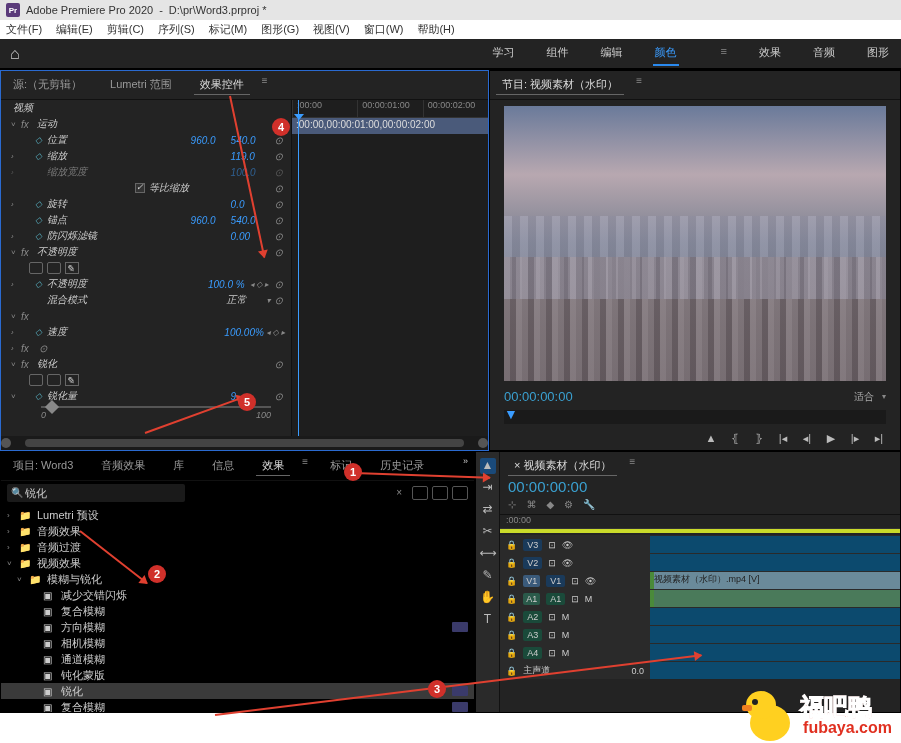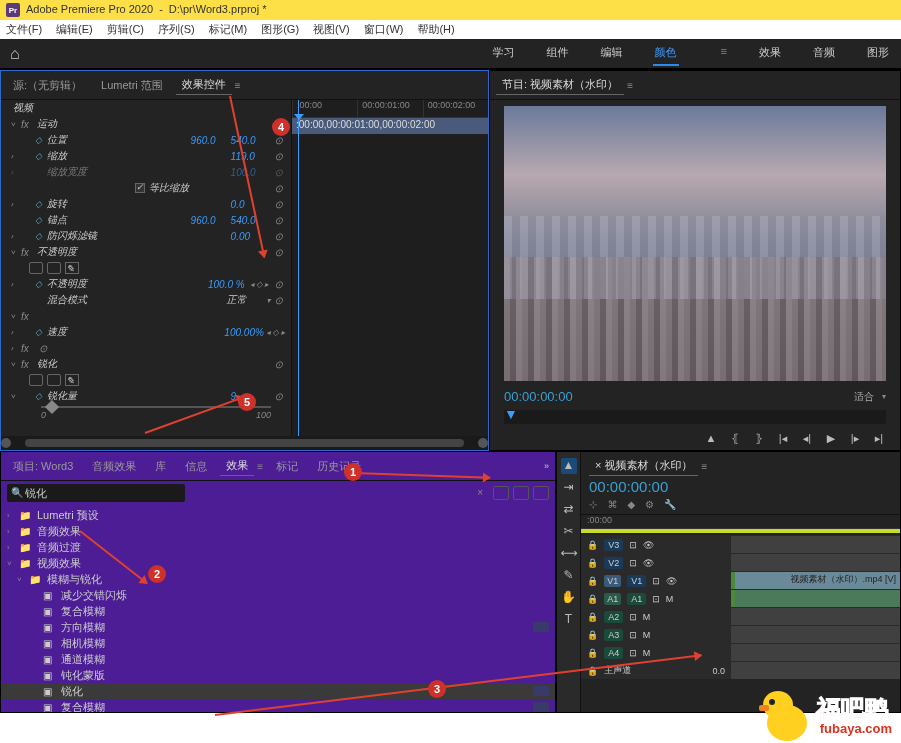--- a/index.html
+++ b/index.html
@@ -1,32 +1,32 @@
 <!DOCTYPE html>
 <html><head>
 <meta charset="utf-8">
 <style>
 * { margin:0; padding:0; box-sizing:border-box; font-family:"Microsoft YaHei",Arial,sans-serif; }
 body { background:#fff; width:901px; height:743px; overflow:hidden; font-size:11px; color:#ccc; }
-.titlebar { background:#fde047; color:#333; padding:3px 6px; display:flex; gap:6px; }
+.titlebar { background:#e5e5e5; color:#333; padding:3px 6px; display:flex; align-items:center; gap:6px; }
 .titlebar .logo { width:14px; height:14px; background:#5a3a7a; border-radius:2px; display:flex; align-items:center; justify-content:center; color:#fff; font-size:8px; font-weight:bold; }
 .menubar { background:#fff; color:#333; padding:2px 6px; display:flex; gap:14px; }
 .menubar span { cursor:pointer; }
 .app { background:#232323; color:#ccc; }
 .workspace-bar { height:30px; display:flex; align-items:center; padding:0 10px; border-bottom:1px solid #000; }
 .workspace-bar .home { font-size:16px; }
 .workspace-bar .tabs { margin-left:auto; display:flex; gap:28px; }
 .workspace-bar .tabs span { padding:4px 2px; }
 .workspace-bar .tabs .active { color:#3a9cff; border-bottom:2px solid #2a8aef; }
 .ws-menu { margin-left:12px; color:#888; }
 
 .row1 { display:flex; height:382px; border-top:1px solid #000; }
 .panel { border:1px solid #000; position:relative; }
 .effect-controls { width:489px; border:1px solid #2a6ad0; background:#232323; display:flex; flex-direction:column; }
-.tabrow { display:flex; align-items:center; padding:4px 6px; gap:7px; border-bottom:1px solid #111; font-size:11px; }
+.tabrow { display:flex; align-items:flex-start; padding:4px 6px; gap:16px; border-bottom:1px solid #111; font-size:11px; }
 .tabrow .tab { padding:2px 6px; color:#999; cursor:pointer; }
 .tabrow .tab.active { color:#ddd; border-bottom:1px solid #666; }
 .tabrow .menuicon { color:#888; font-size:10px; margin-left:-4px; }
 
 .ec-body { flex:1; display:flex; overflow:hidden; position:relative; }
 .ec-props { width:290px; overflow:auto; font-size:10px;font-style:italic; }
 .ec-header { padding:4px 6px; display:flex; gap:6px; align-items:center; color:#aaa; }
 .ec-header .clip { color:#3a9cff; }
 .prop-row { display:flex; align-items:center; height:16px; padding:0 4px 0 10px; }
 .prop-row .chev { width:10px; color:#888; font-size:8px; }
@@ -64,21 +64,21 @@
 .prog-ctrls { padding:4px 14px; }
 .tc-row { display:flex; align-items:center; gap:8px; }
 .tc { color:#3aa0d0; font-size:13px; }
 .fit { margin-left:auto; font-size:10px; color:#aaa; }
 .scrub { height:14px; background:#1a1a1a; margin-top:6px; position:relative; }
 .scrub .ph { position:absolute; left:0; top:-4px; color:#3a9cff; font-size:14px; }
 .transport { display:flex; gap:10px; justify-content:flex-end; padding-top:8px; }
 .transport span { width:14px; height:14px; color:#bbb; text-align:center; font-size:11px; }
 
 .row2 { display:flex; height:262px; }
-.project { width:556px; background:#4c1d95; display:flex; flex-direction:column; border-right:1px solid #000; }
+.project { width:475px; background:#000000; display:flex; flex-direction:column; border-right:1px solid #000; }
 .search-row { display:flex; align-items:center; padding:3px 6px; gap:6px; }
 .search { flex:1; background:#1a1a1a; border:none; color:#ccc; padding:3px 18px 3px 18px; font-size:11px; border-radius:2px; }
 .search-wrap { position:relative; flex:1; }
 .search-wrap .mag { position:absolute; left:4px; top:3px; font-size:10px; color:#888; }
 .search-wrap .clr { position:absolute; right:4px; top:3px; font-size:10px; color:#888; cursor:pointer; }
 .preset-icons { display:flex; gap:4px; }
 .preset-icons span { width:16px; height:14px; border:1px solid #555; border-radius:2px; }
 .tree { flex:1; overflow:auto; padding:2px 0; }
 .tree-row { display:flex; align-items:center; height:16px; padding:0 6px; gap:4px; font-size:11px; }
 .tree-row.sel { background:#3a3a3a; }
@@ -97,39 +97,39 @@
 .seq-tc { color:#3aa0d0; font-size:15px; margin-top:2px; }
 .tl-icons { display:flex; gap:10px; margin-top:4px; font-size:10px; color:#888; }
 .tl-ruler { height:14px; display:flex; font-size:9px; color:#888; border-bottom:1px solid #333; }
 .tl-ruler span { flex:1; padding-left:6px; }
 .work-area { height:4px; background:#cadb2a; margin-bottom:2px; }
 .tracks { flex:1; position:relative; }
 .track { height:18px; display:flex; align-items:center; border-top:1px solid #2a2a2a; font-size:9px; }
 .track .hdr { width:150px; display:flex; align-items:center; gap:6px; padding:0 6px; background:#2a2a2a; height:100%; }
 .track .hdr .label { background:#1a3a5a; padding:1px 4px; border-radius:2px; font-size:9px; }
 .track .hdr.audio .label { background:#1a4a3a; }
-.track .lane { flex:1; height:100%; background:#404040;text-align:right; }
+.track .lane { flex:1; height:100%; background:#0c4a6e; }
 .track .clip { height:100%; background:#6a8a9a; color:#222; font-size:9px; padding:1px 4px; overflow:hidden; white-space:nowrap; position:relative; }
 .track .clip::before { content:""; position:absolute; left:0; top:0; bottom:0; width:4px; background:#4a8a3a; }
 .track .clip.audio { background:#4a7a5a; color:#ddd; }
 .lock { font-size:9px; color:#888; }
 .badge { position:absolute; width:18px; height:18px; background:#d0302a; color:#fff; border-radius:50%; font-size:11px; font-weight:bold; display:flex; align-items:center; justify-content:center; z-index:20; }
 .arrow-line { position:absolute; background:#e04030; height:2px; transform-origin:left center; z-index:15; pointer-events:none; }
 .arrow-line::after { content:""; position:absolute; right:-1px; top:-4px; width:0; height:0; border-left:8px solid #e04030; border-top:5px solid transparent; border-bottom:5px solid transparent; }
 .cursor-arrow { position:absolute; font-size:14px; color:#fff; z-index:30; }
 .watermark { position:absolute; right:6px; bottom:2px; z-index:50; }
 .wm-box { display:flex; align-items:center; gap:4px; }
 .duck { width:50px; height:50px; position:relative; }
 .duck .body { position:absolute; width:40px; height:36px; background:#ffd020; border-radius:50%; bottom:0; left:4px; }
 .duck .head { position:absolute; width:30px; height:28px; background:#ffd020; border-radius:50%; top:0; left:0; }
 .duck .eye { position:absolute; width:6px; height:6px; background:#222; border-radius:50%; top:8px; left:6px; }
 .duck .beak { position:absolute; width:10px; height:6px; background:#f08020; border-radius:2px; top:14px; left:-4px; }
 .wm-text { display:flex; flex-direction:column; line-height:1; }
 .wm-cn { font-size:24px; font-weight:bold; color:#e03020; -webkit-text-stroke:1px #fff; }
-.wm-en { font-size:13px; font-weight:bold; color:#e03020; background:#fff; padding:1px 3px; border-radius:2px; text-align:center; }
+.wm-en { font-size:16px; font-weight:bold; color:#e03020; background:#fff; padding:1px 3px; border-radius:2px; text-align:center; }
 </style>
 </head>
 <body>
 
 <div class="titlebar">
   <span class="logo">Pr</span>
   <span>Adobe Premiere Pro 2020</span>
   <span>-</span>
   <span>D:\pr\Word3.prproj *</span>
 </div>

